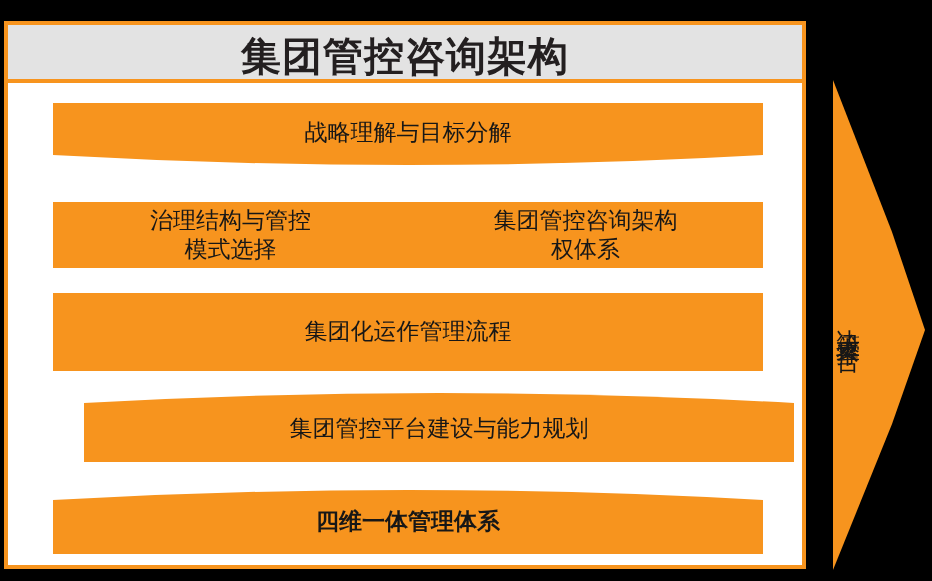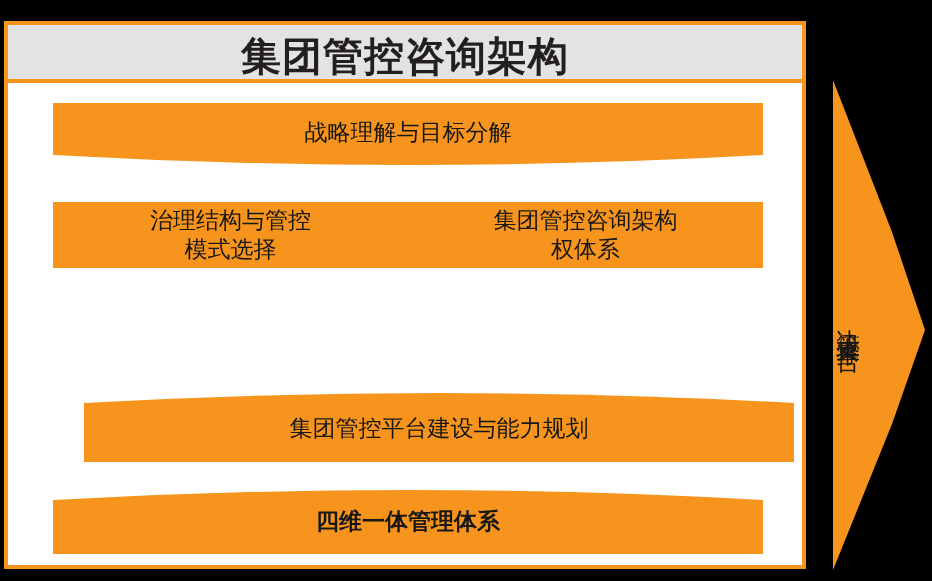--- a/index.html
+++ b/index.html
@@ -198,20 +198,23 @@
           <div class="cell">
             <div class="cell-label">治理结构与管控
 模式选择</div>
           </div>
           <div class="cell">
             <div class="cell-label">集团管控咨询架构
 权体系</div>
           </div>
         </div>
 
+        <div class="band" id="row3">
+          <div class="band-label">集团化运作管理流程</div>
+        </div>
 
         <div class="band" id="row4">
           <svg class="shape-svg" viewBox="0 0 710 75" preserveAspectRatio="none">
             <path d="M0,16 Q355,-4 710,16 L710,75 L0,75 Z" fill="#f7941e"></path>
           </svg>
           <div class="band-label">集团管控平台建设与能力规划</div>
         </div>
 
         <div class="band" id="row5">
           <svg class="shape-svg" viewBox="0 0 710 70" preserveAspectRatio="none">

